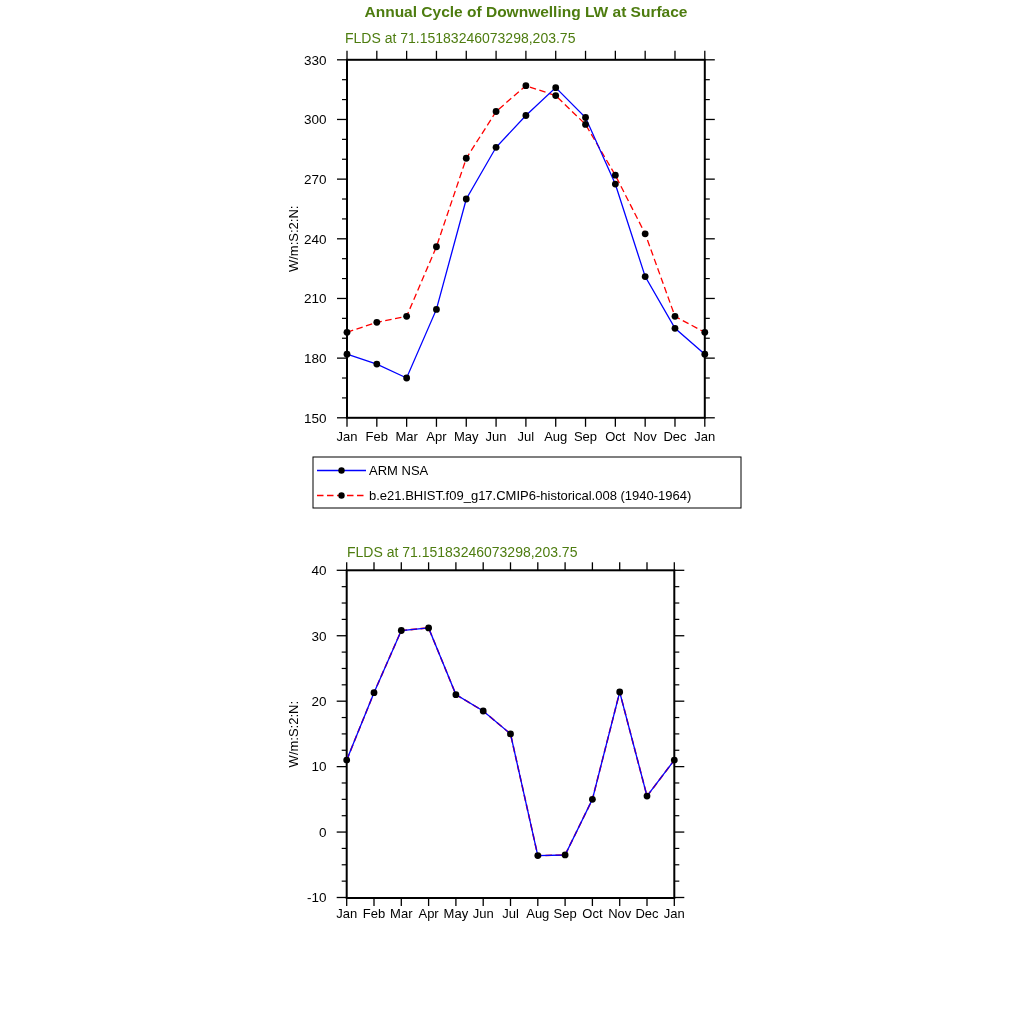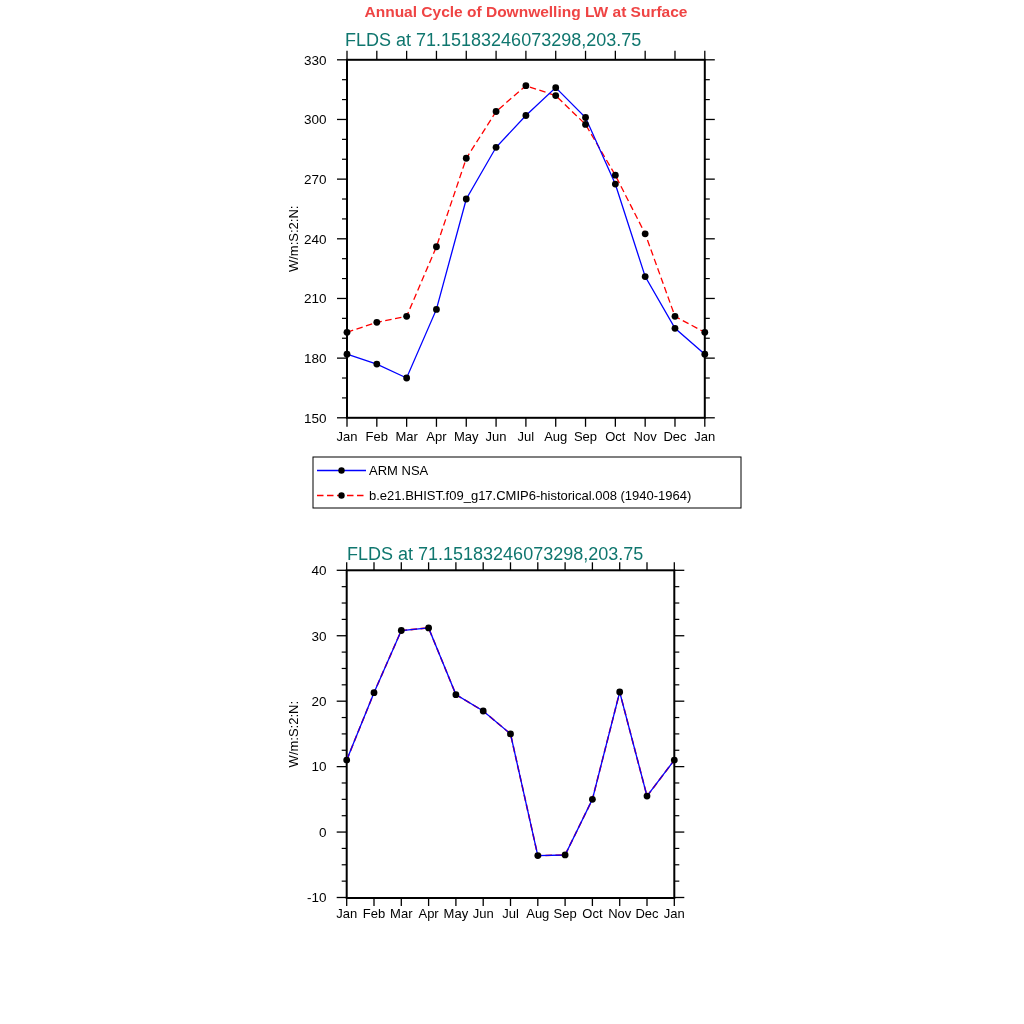--- a/index.html
+++ b/index.html
@@ -1,26 +1,26 @@
 <!DOCTYPE html>
 <html><head>
 <meta charset="utf-8">
 <style>
   html,body{margin:0;padding:0;background:#ffffff;}
   .page{
     position:relative;width:1024px;height:1024px;background:#ffffff;
     font-family:"Liberation Sans",sans-serif;color:#000;overflow:hidden;
   }
   .chart-title{
-    position:absolute;font-weight:bold;font-size:15.5px;color:#ef4444;
+    position:absolute;font-weight:bold;font-size:15.5px;color:#4d7c0f;
     text-align:center;white-space:nowrap;
   }
   .chart-title.second{font-size:14.5px;}
   .chart-subtitle{
-    position:absolute;font-size:18px;color:#0f766e;white-space:nowrap;
+    position:absolute;font-size:14px;color:#4d7c0f;white-space:nowrap;
   }
   svg{position:absolute;left:0;top:0;}
   svg text{font-family:"Liberation Sans",sans-serif;fill:#000;}
   .tick-label{font-size:13.5px;}
   .month-label{font-size:13px;}
   .axis-title{font-size:13px;}
   .legend-label{font-size:13px;}
 </style>
 </head>
 <body>

